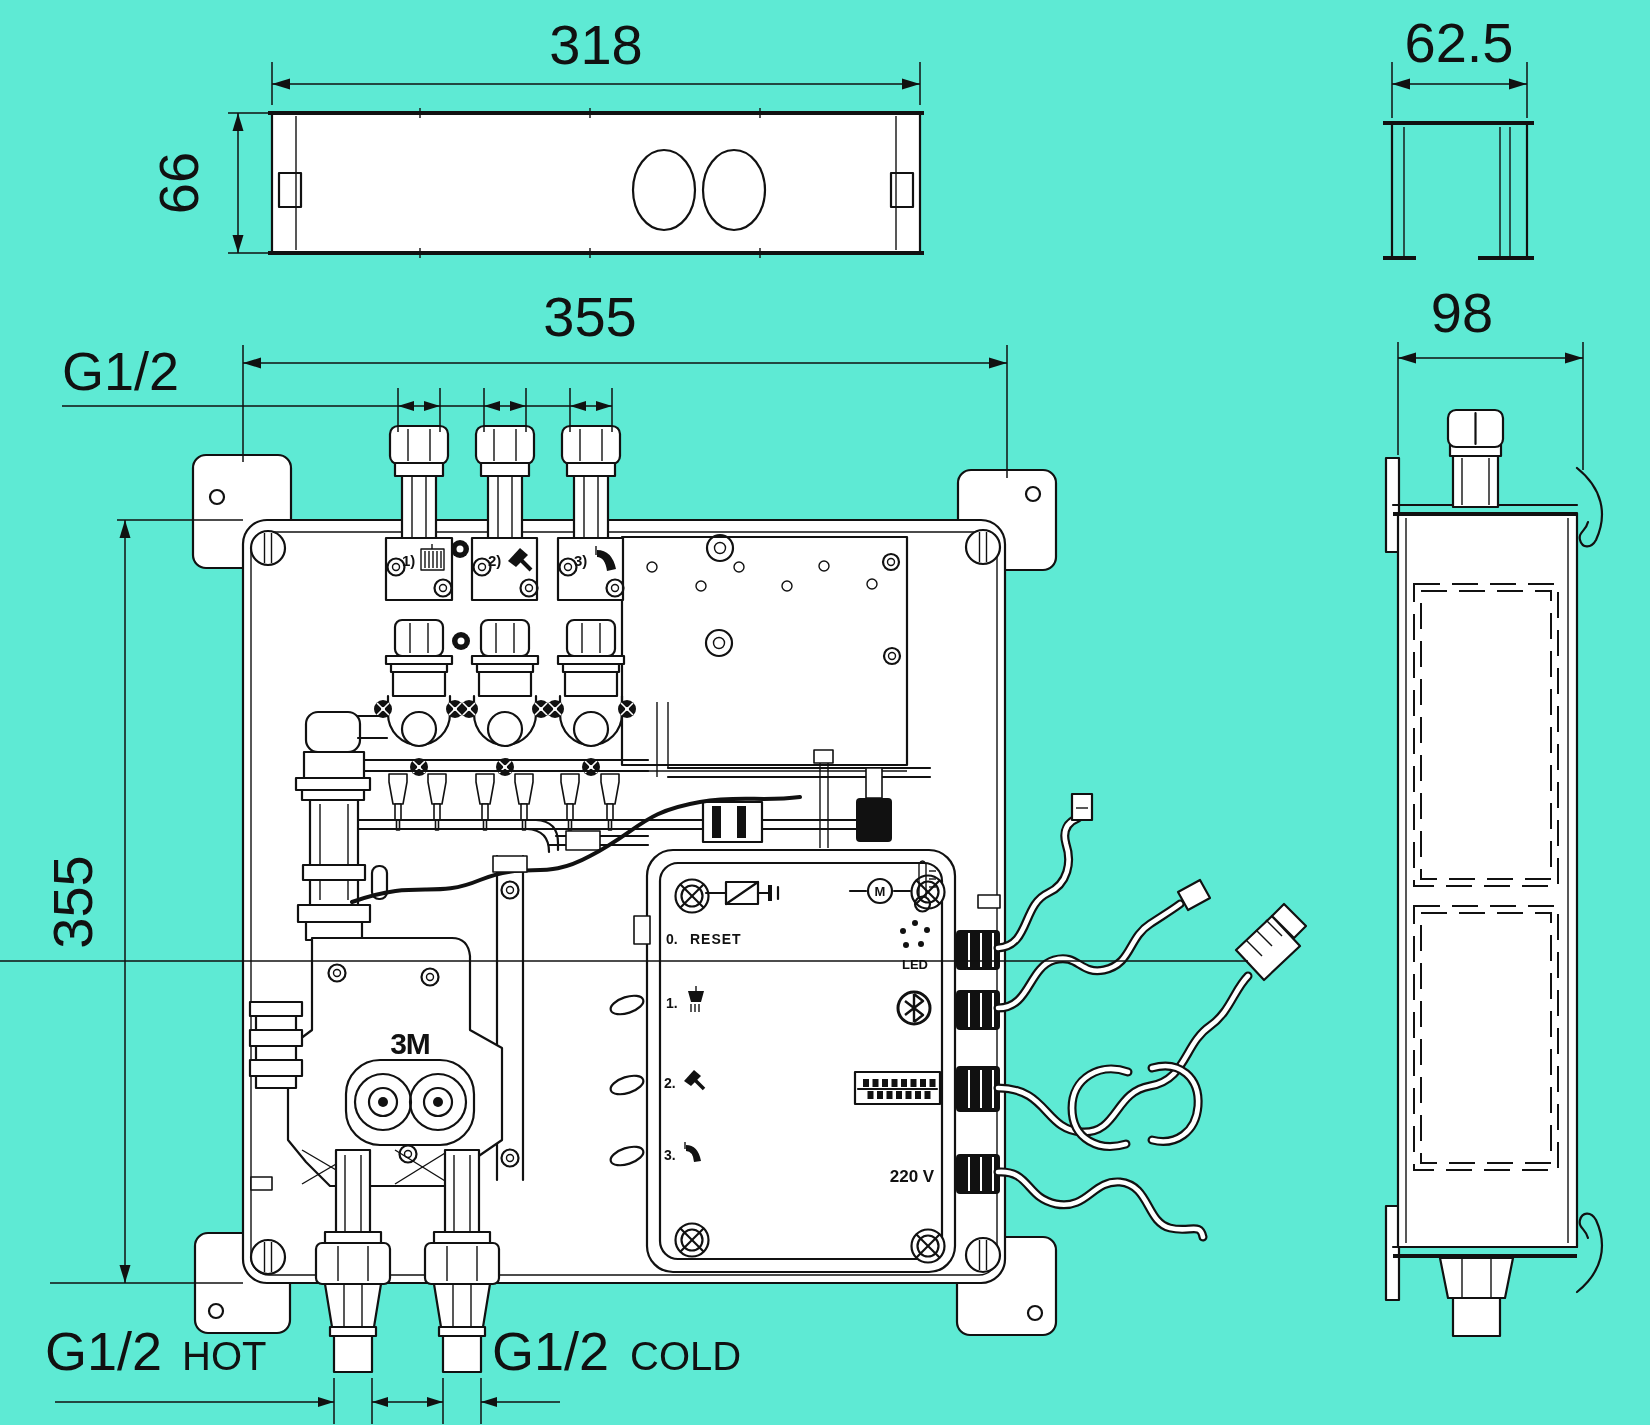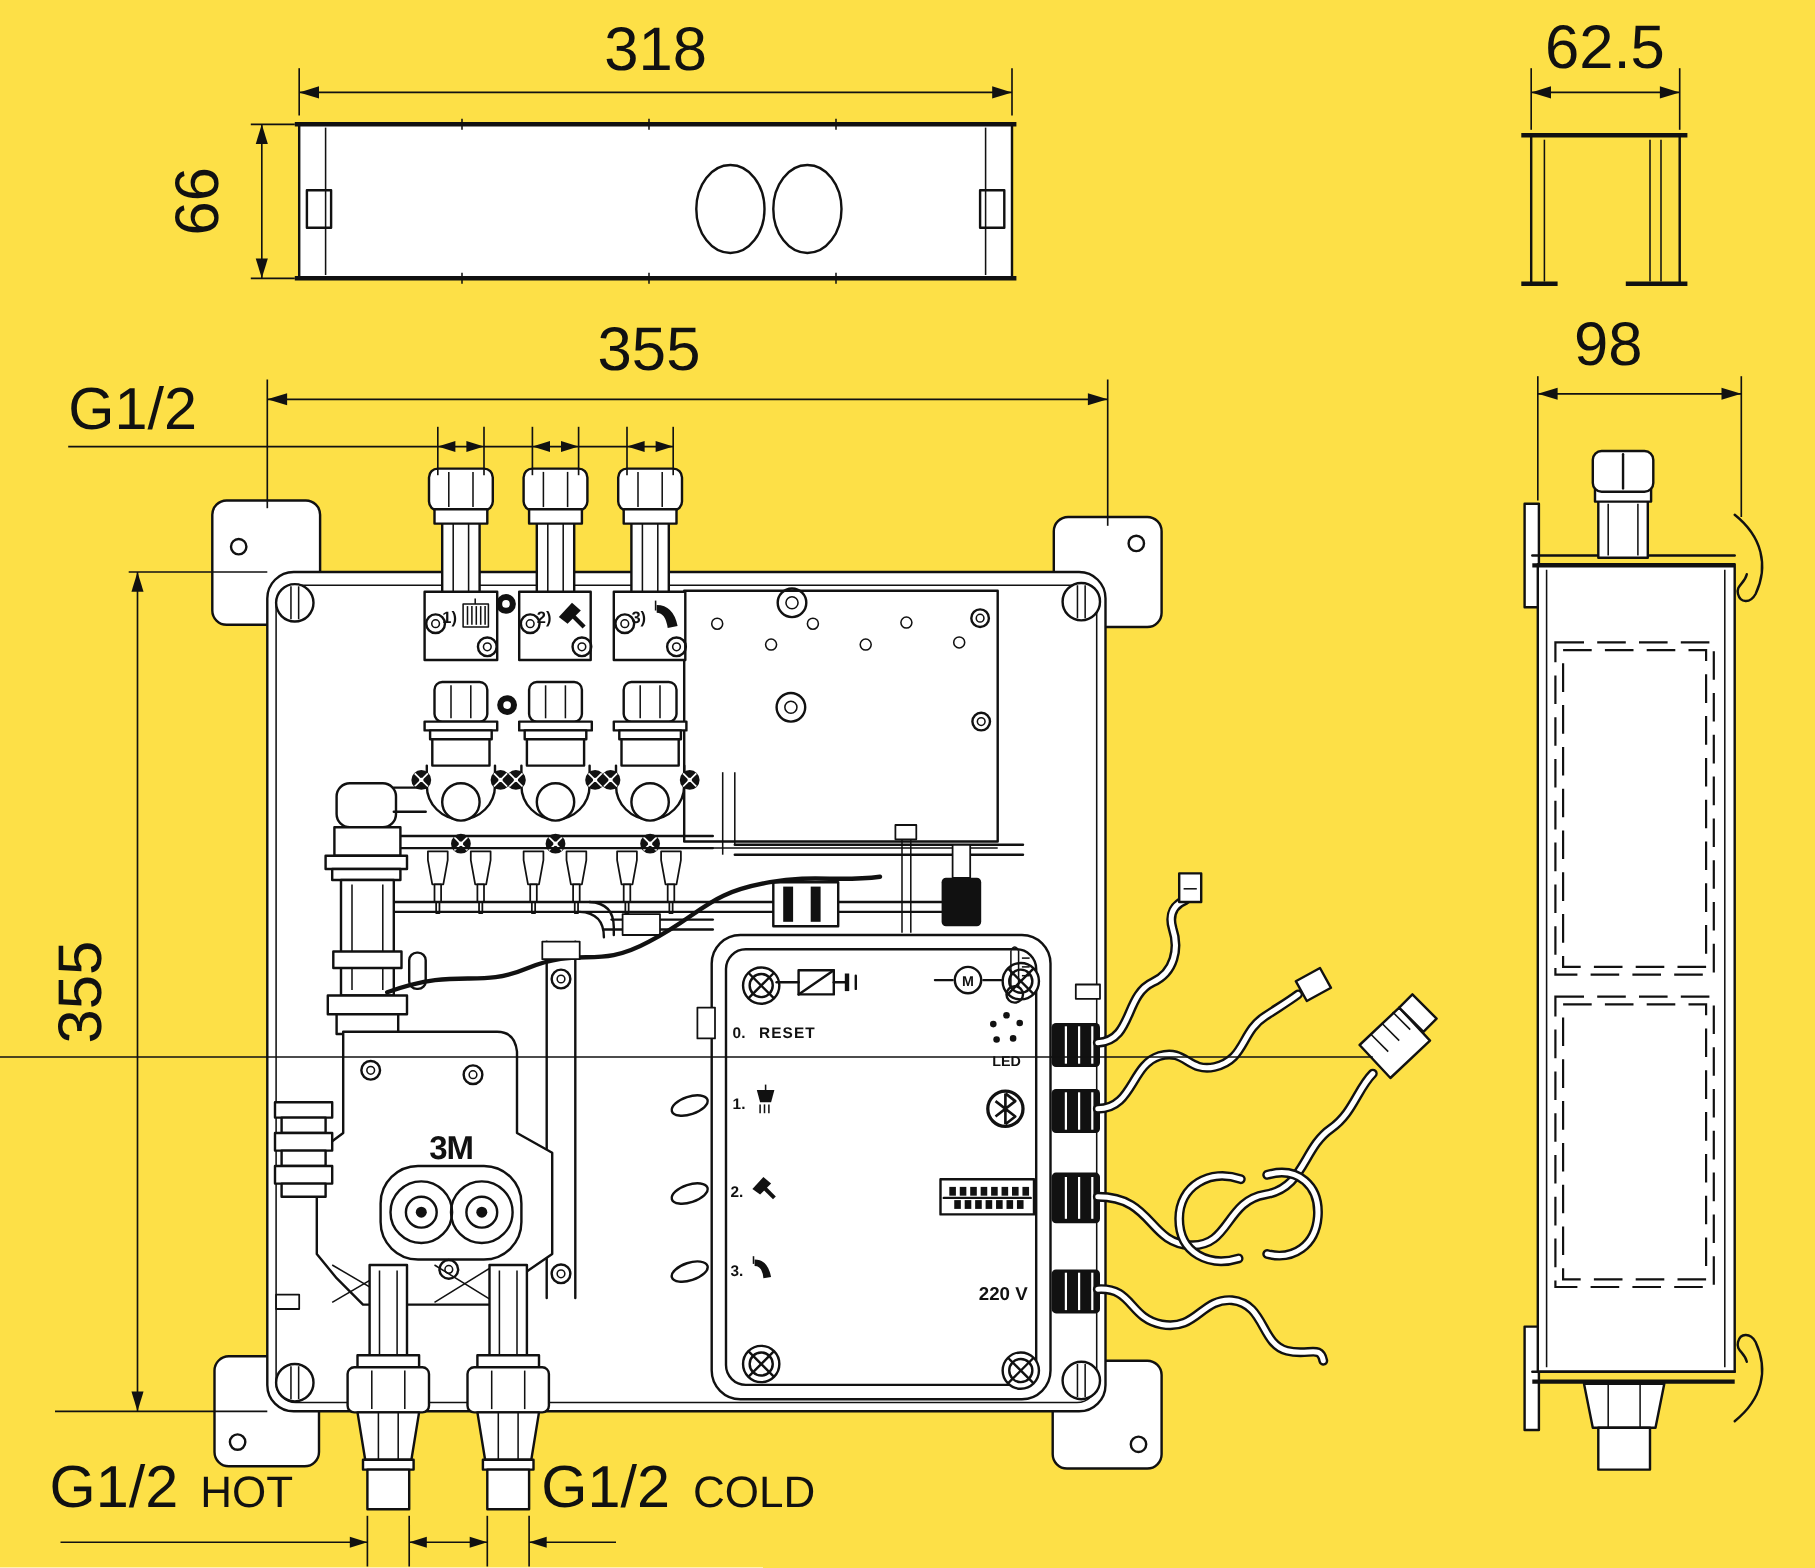--- a/index.html
+++ b/index.html
@@ -1,16 +1,16 @@
 <!DOCTYPE html>
 <html><head>
 <meta charset="utf-8">
 <style>
   html,body{margin:0;padding:0;background:#fff}
-  .stage{position:relative;width:1650px;height:1425px;background:#fde047;overflow:hidden}
+  .stage{position:relative;width:1650px;height:1425px;background:#5eead4;overflow:hidden}
   svg{display:block}
   text{font-family:"Liberation Sans",sans-serif;fill:#111}
   .td{font-size:56px}
   .tg{font-size:54px}
   .tw{font-size:40px}
   .tb{font-size:30px;font-weight:800;letter-spacing:-1px}
   .tc{font-size:14px;font-weight:700}
   .tv{font-size:17px;font-weight:700}
   .tp{font-size:15px;font-weight:700}
   .tm{font-size:13px;font-weight:700}

